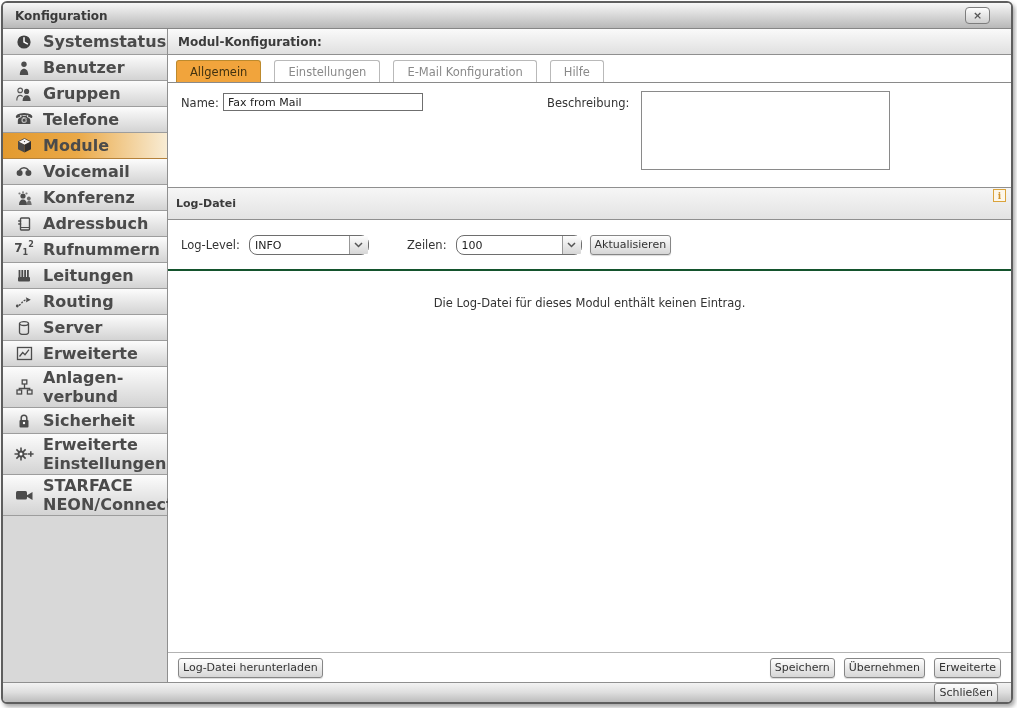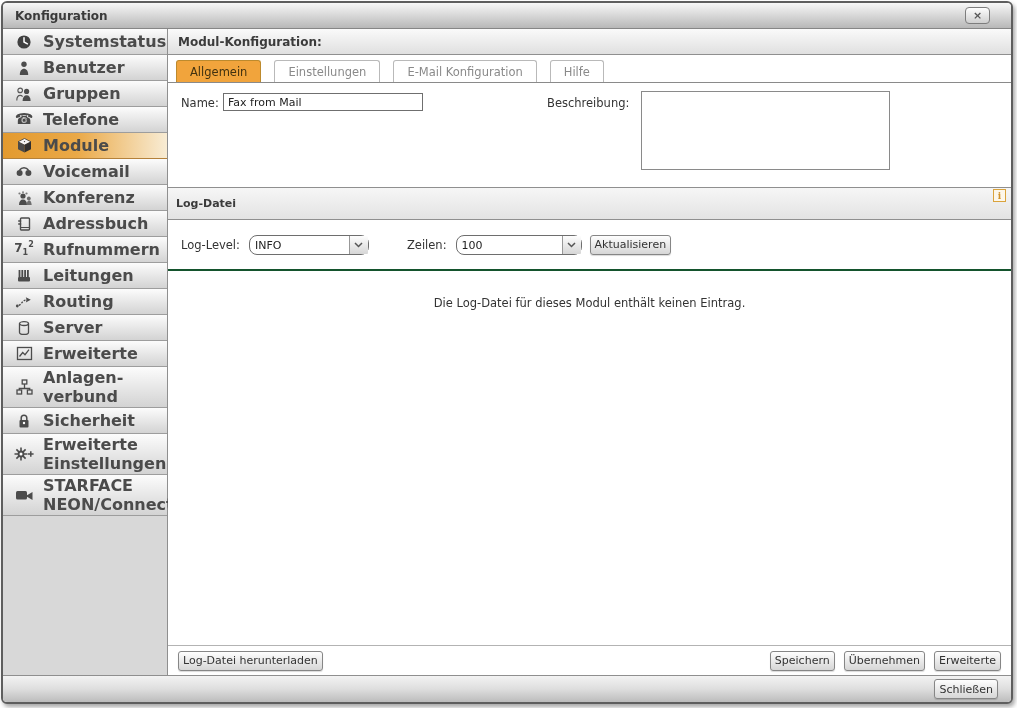--- a/index.html
+++ b/index.html
@@ -84,21 +84,21 @@
     cursor: pointer; font-family: "DejaVu Sans", "Liberation Sans", sans-serif; white-space: nowrap; }
   .btn-refresh { margin-left: 8px; }
 
   .log-body { flex: 1; min-height: 0; background: #fff; text-align: center; padding-top: 21px; }
   .log-empty-msg { font-size: 11.5px; color: #333; }
 
   .content-footer { flex: none; height: 30px; border-top: 1px solid #b3b3b3; background: #fff;
     display: flex; align-items: center; justify-content: space-between; padding: 0 10px; }
   .btn-group { display: flex; gap: 9px; }
 
-  .footer { flex: none; height: 27px; background: linear-gradient(#f3f3f3 0%, #dedede 50%, #bcbcbc 100%);
+  .footer { flex: none; height: 20px; background: linear-gradient(#f3f3f3 0%, #dedede 50%, #bcbcbc 100%);
     border-top: 1px solid #8f8f8f; display: flex; align-items: center; justify-content: flex-end;
     padding-right: 13px; }
 </style>
 </head>
 <body>
 
 <div class="window">
 
   <div class="titlebar">
     <span class="title">Konfiguration</span>

